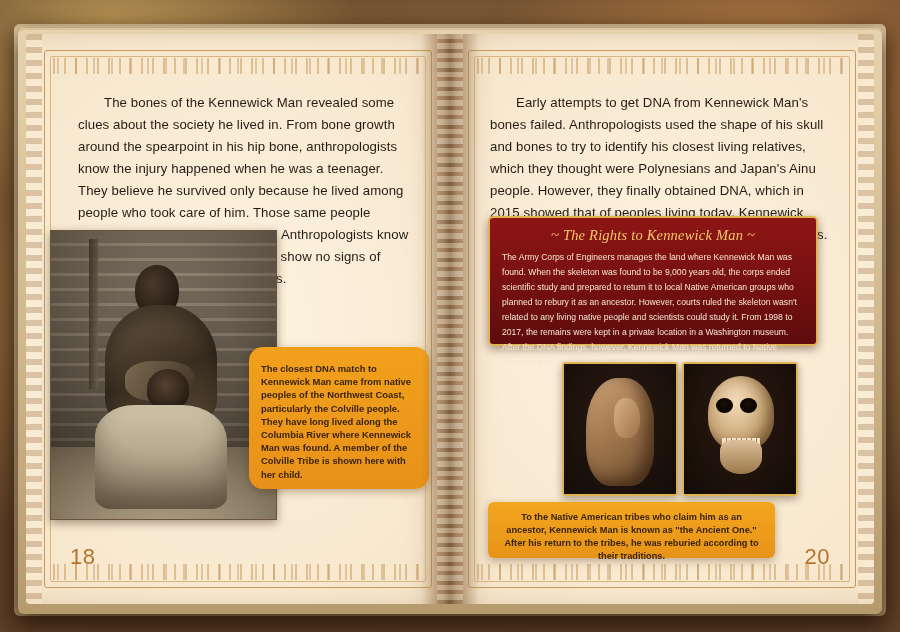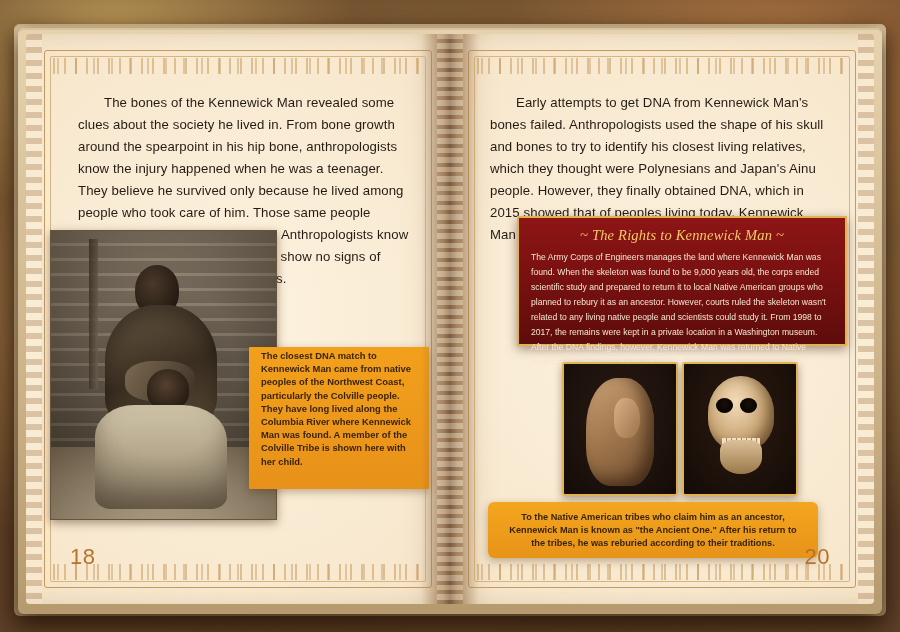--- a/index.html
+++ b/index.html
@@ -278,49 +278,48 @@
   .pp-vign {
     position: absolute; inset: 0;
     background: radial-gradient(ellipse 80% 75% at 50% 48%, rgba(0,0,0,0) 40%, rgba(25,15,8,.45) 100%);
   }
 
   
   .callout-orange {
     position: absolute;
     background: linear-gradient(180deg, #f2a01c, #e8911a);
     color: #3a2408;
-    border-radius: 1px;
+    border-radius: 14px;
     box-shadow: 0 3px 8px rgba(80,45,10,.35);
     font-size: 9.4px;
     line-height: 13.2px;
     font-weight: 700;
-    padding: 2px 12px;
+    padding: 15px 12px;
     box-sizing: border-box;
   }
   .callout-left {
     left: 223px;
     top: 313px;
     width: 180px;
     height: 142px;
   }
 
   
   .sidebar-red {
     position: absolute;
     left: 38px;
     top: 182px;
     width: 330px;
     height: 130px;
-    border-radius: 0;
+    border-radius: 5px;
     background: linear-gradient(180deg, #8d1515 0%, #7a1111 45%, #5e0c0c 100%);
     border: 2px solid #e0b352;
     box-shadow: 0 3px 10px rgba(60,20,10,.45);
     box-sizing: border-box;
     padding: 8px 12px 10px;
-    margin-left: 29px;
   }
   .sidebar-red .sb-title {
     color: #f6c96a;
     font-family: "Liberation Serif", serif;
     font-style: italic;
     font-size: 14.5px;
     text-align: center;
     margin: 1px 0 6px;
     letter-spacing: .2px;
   }
@@ -397,21 +396,21 @@
     left: 38px; top: 74px;
     width: 38px; height: 9px;
     background: repeating-linear-gradient(90deg, #f0e0c4 0 4px, #a8865c 4px 5px);
   }
 
   
   .callout-bottom {
     position: absolute;
     left: 38px;
     top: 468px;
-    width: 330px;
+    width: 287px;
     height: 56px;
     border-radius: 6px;
     background: linear-gradient(180deg, #f3a61f, #e79318);
     box-shadow: 0 3px 8px rgba(80,45,10,.35);
     color: #3a2408;
     font-size: 9.2px;
     line-height: 13px;
     font-weight: 700;
     text-align: center;
     padding: 9px 14px;

